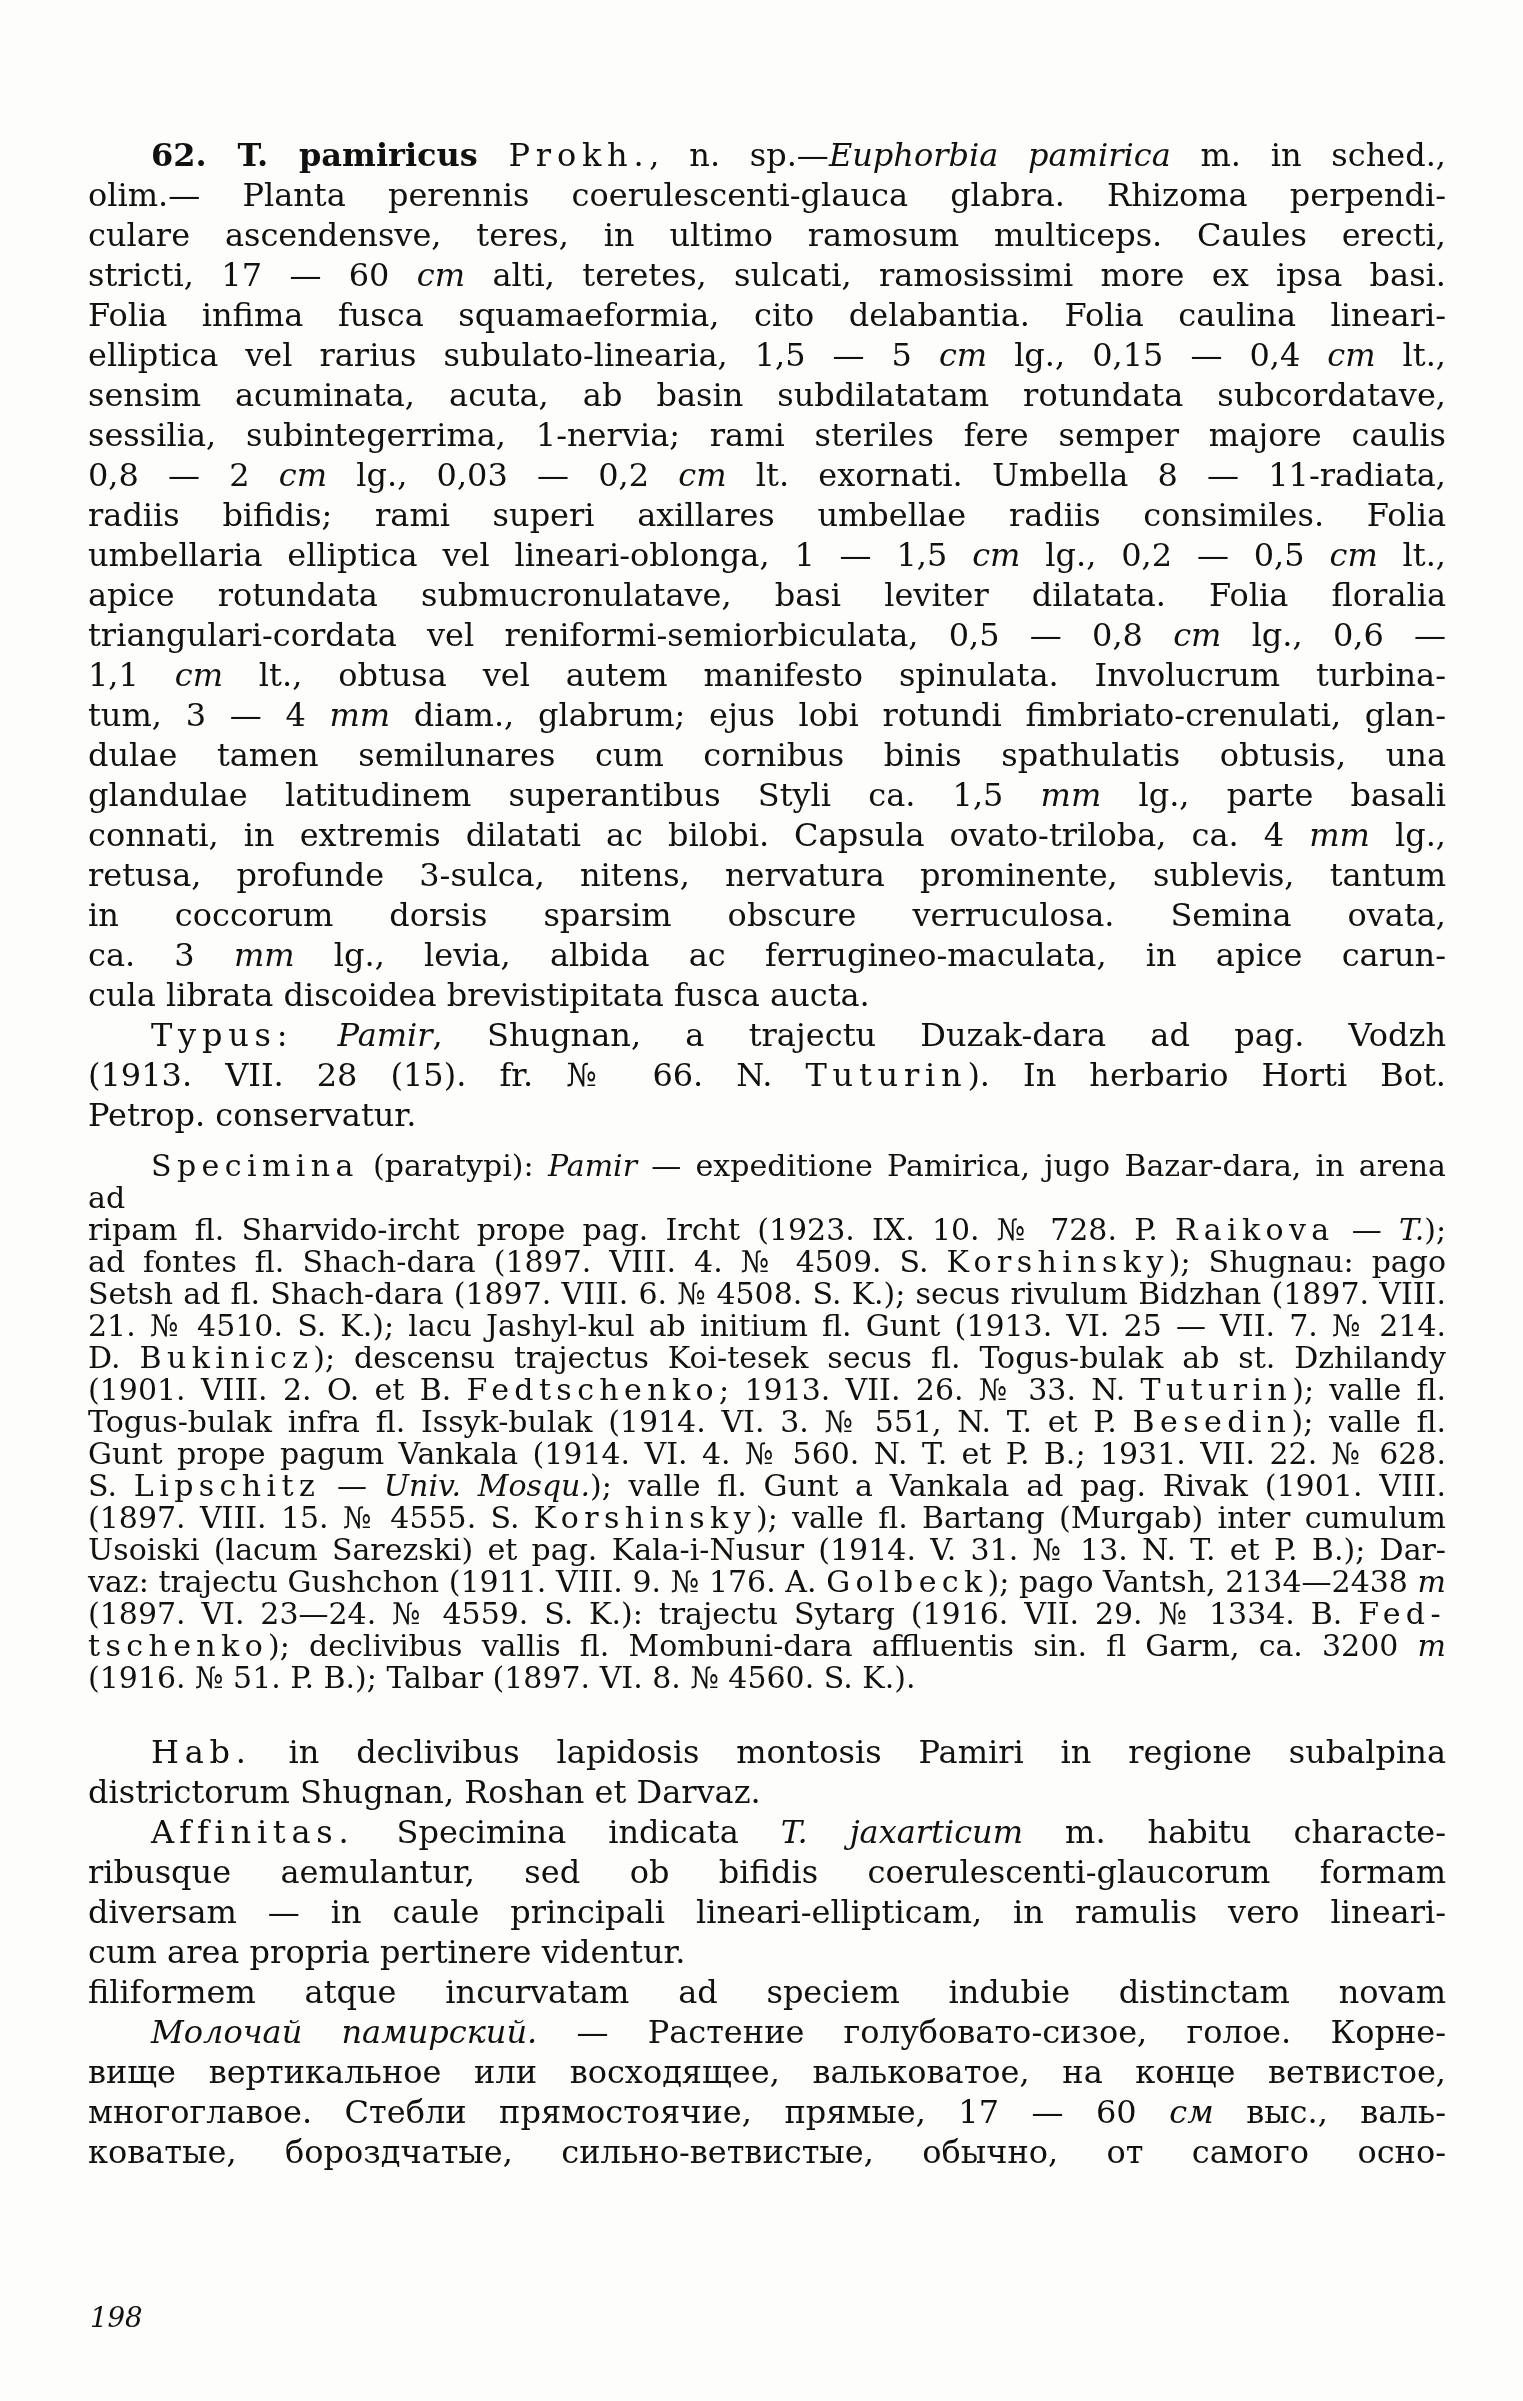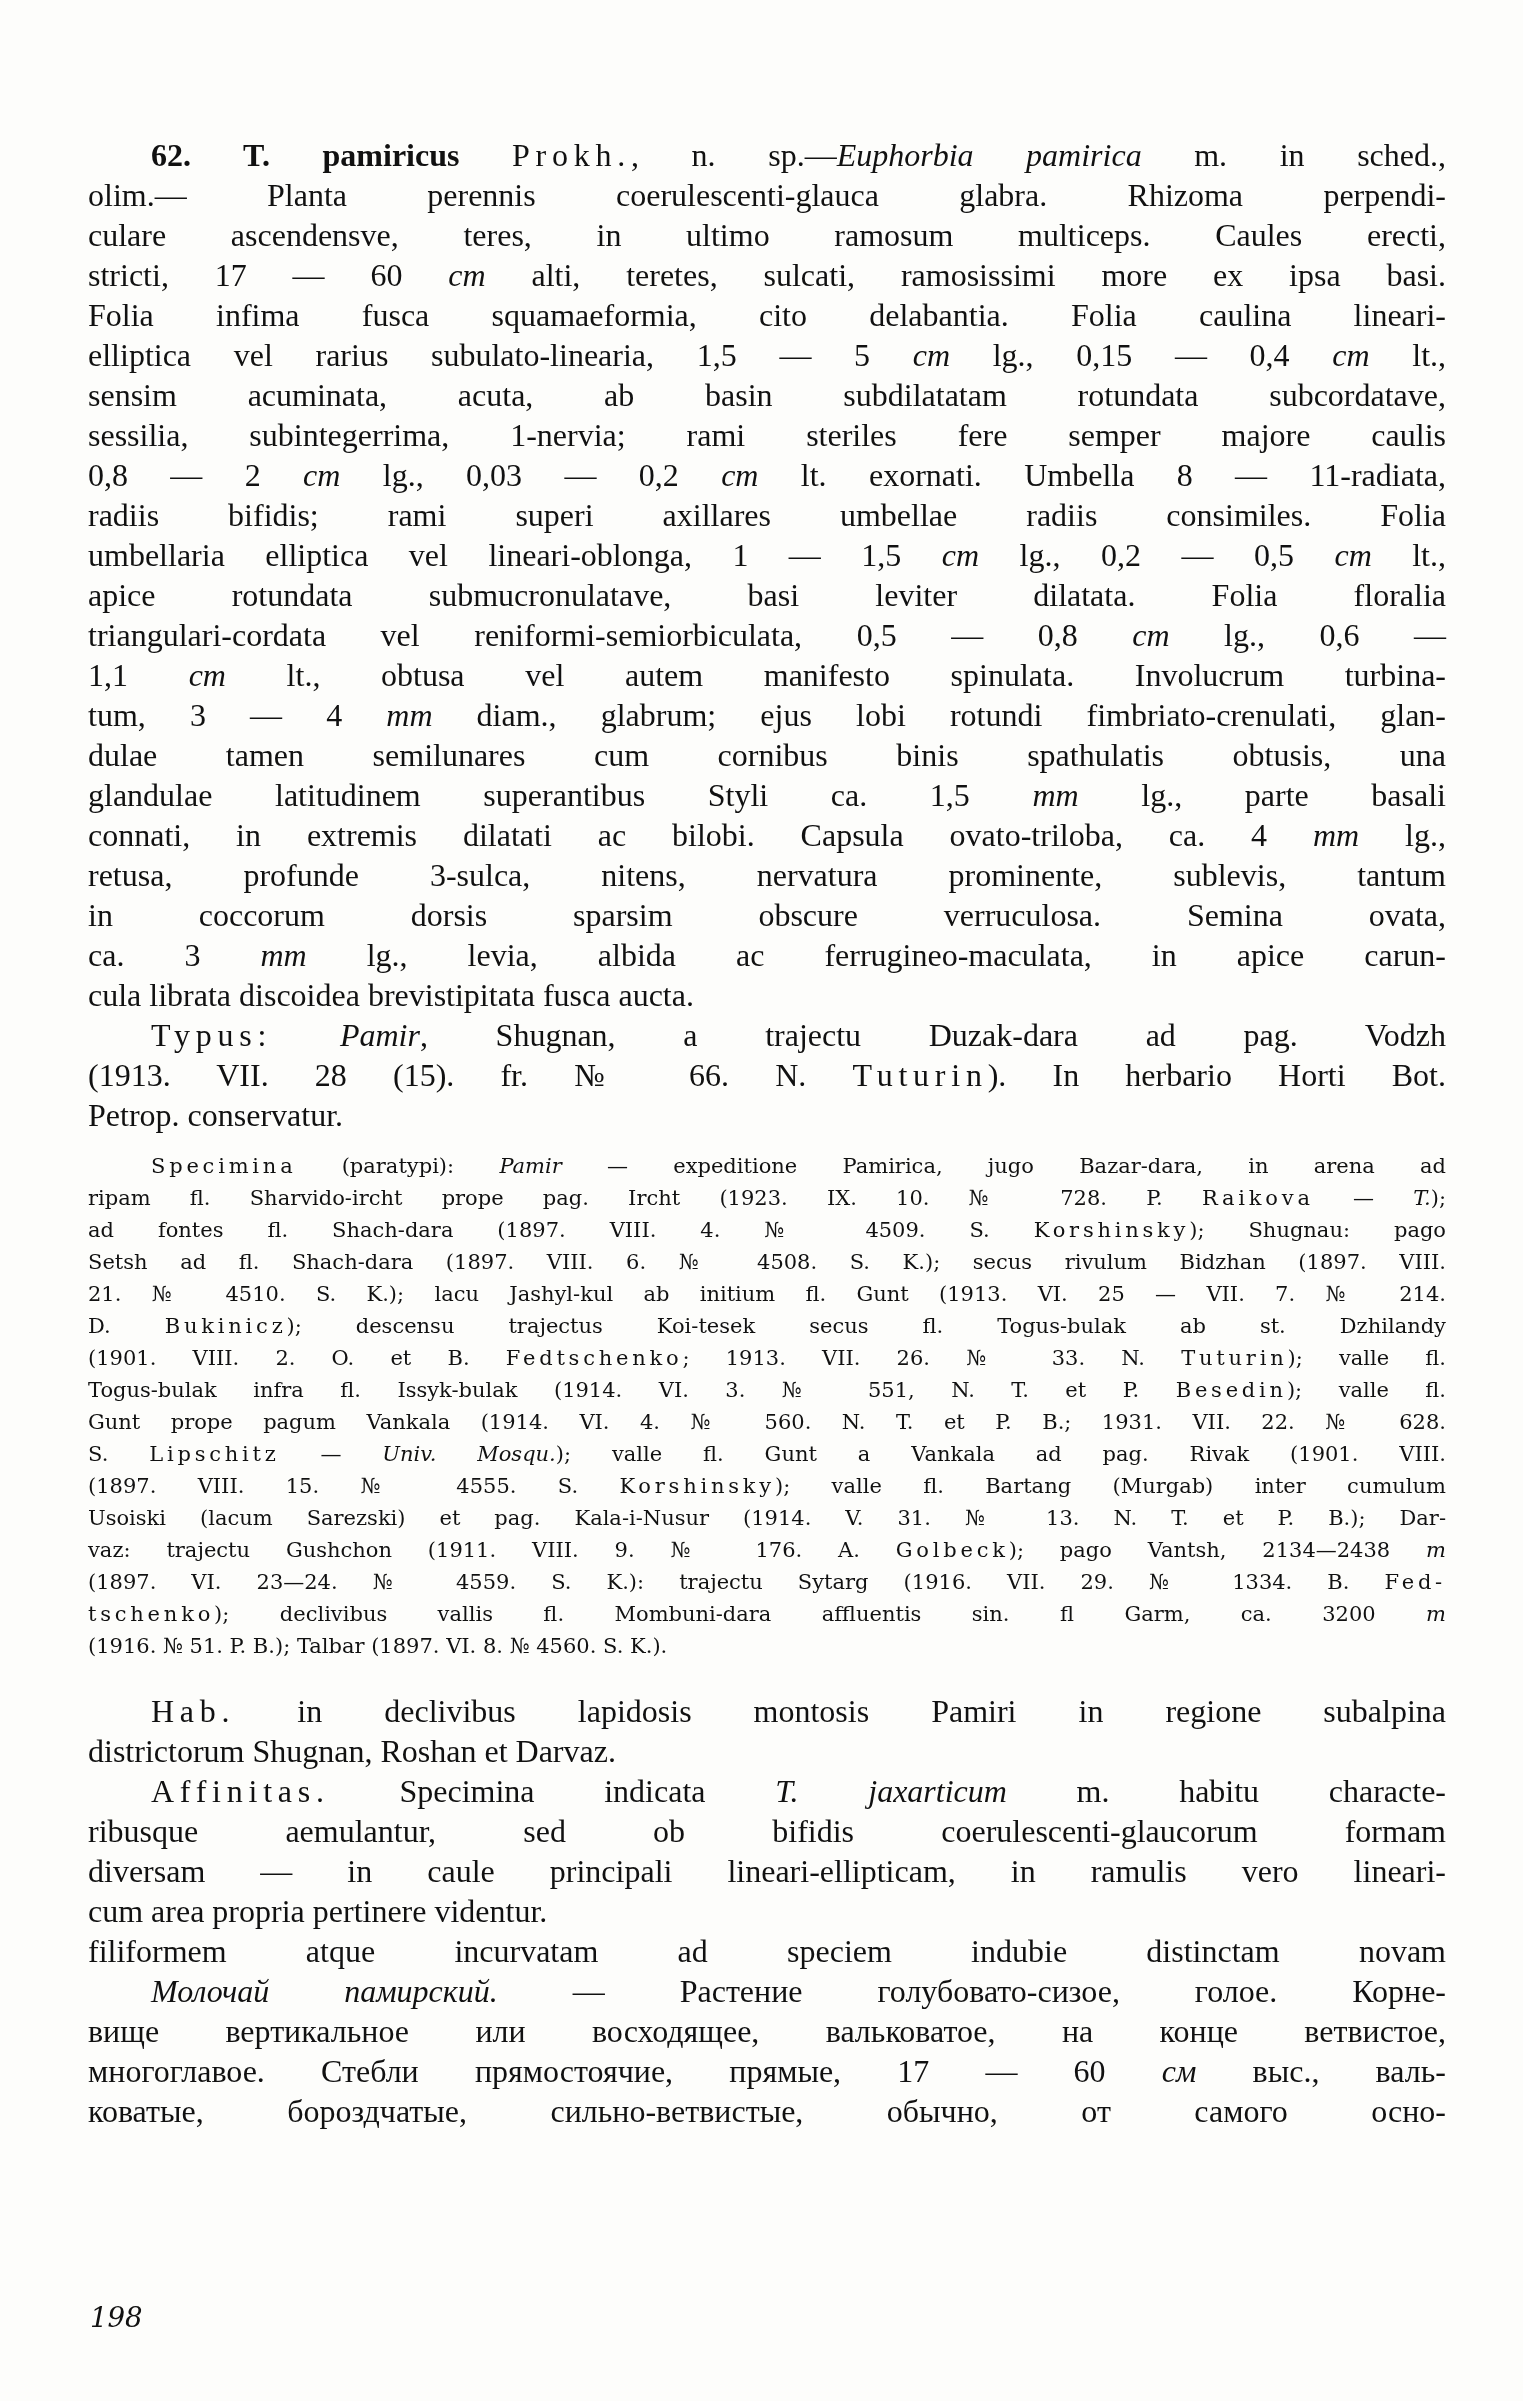--- a/index.html
+++ b/index.html
@@ -19,27 +19,26 @@
   .text-block {
     position: absolute;
     left: 88px;
     top: 135px;
     width: 1358px;
   }
   .para { margin: 0; }
   .para.main {
     font-size: 32px;
     line-height: 40px;
-    font-family: Liberation Serif, serif;
   }
   .para.small {
-    font-size: 21px;
+    font-size: 30px;
     line-height: 32px;
     margin-top: 15px;
-    margin-bottom: 29px;
+    margin-bottom: 38px;
   }
   .tline {
     text-align: justify;
     text-align-last: justify;
     white-space: normal;
   }
   .tline.last { text-align-last: left; }
   .tline.first { text-indent: 63px; }
   .seg-b  { font-weight: bold; }
   .seg-i  { font-style: italic; }

